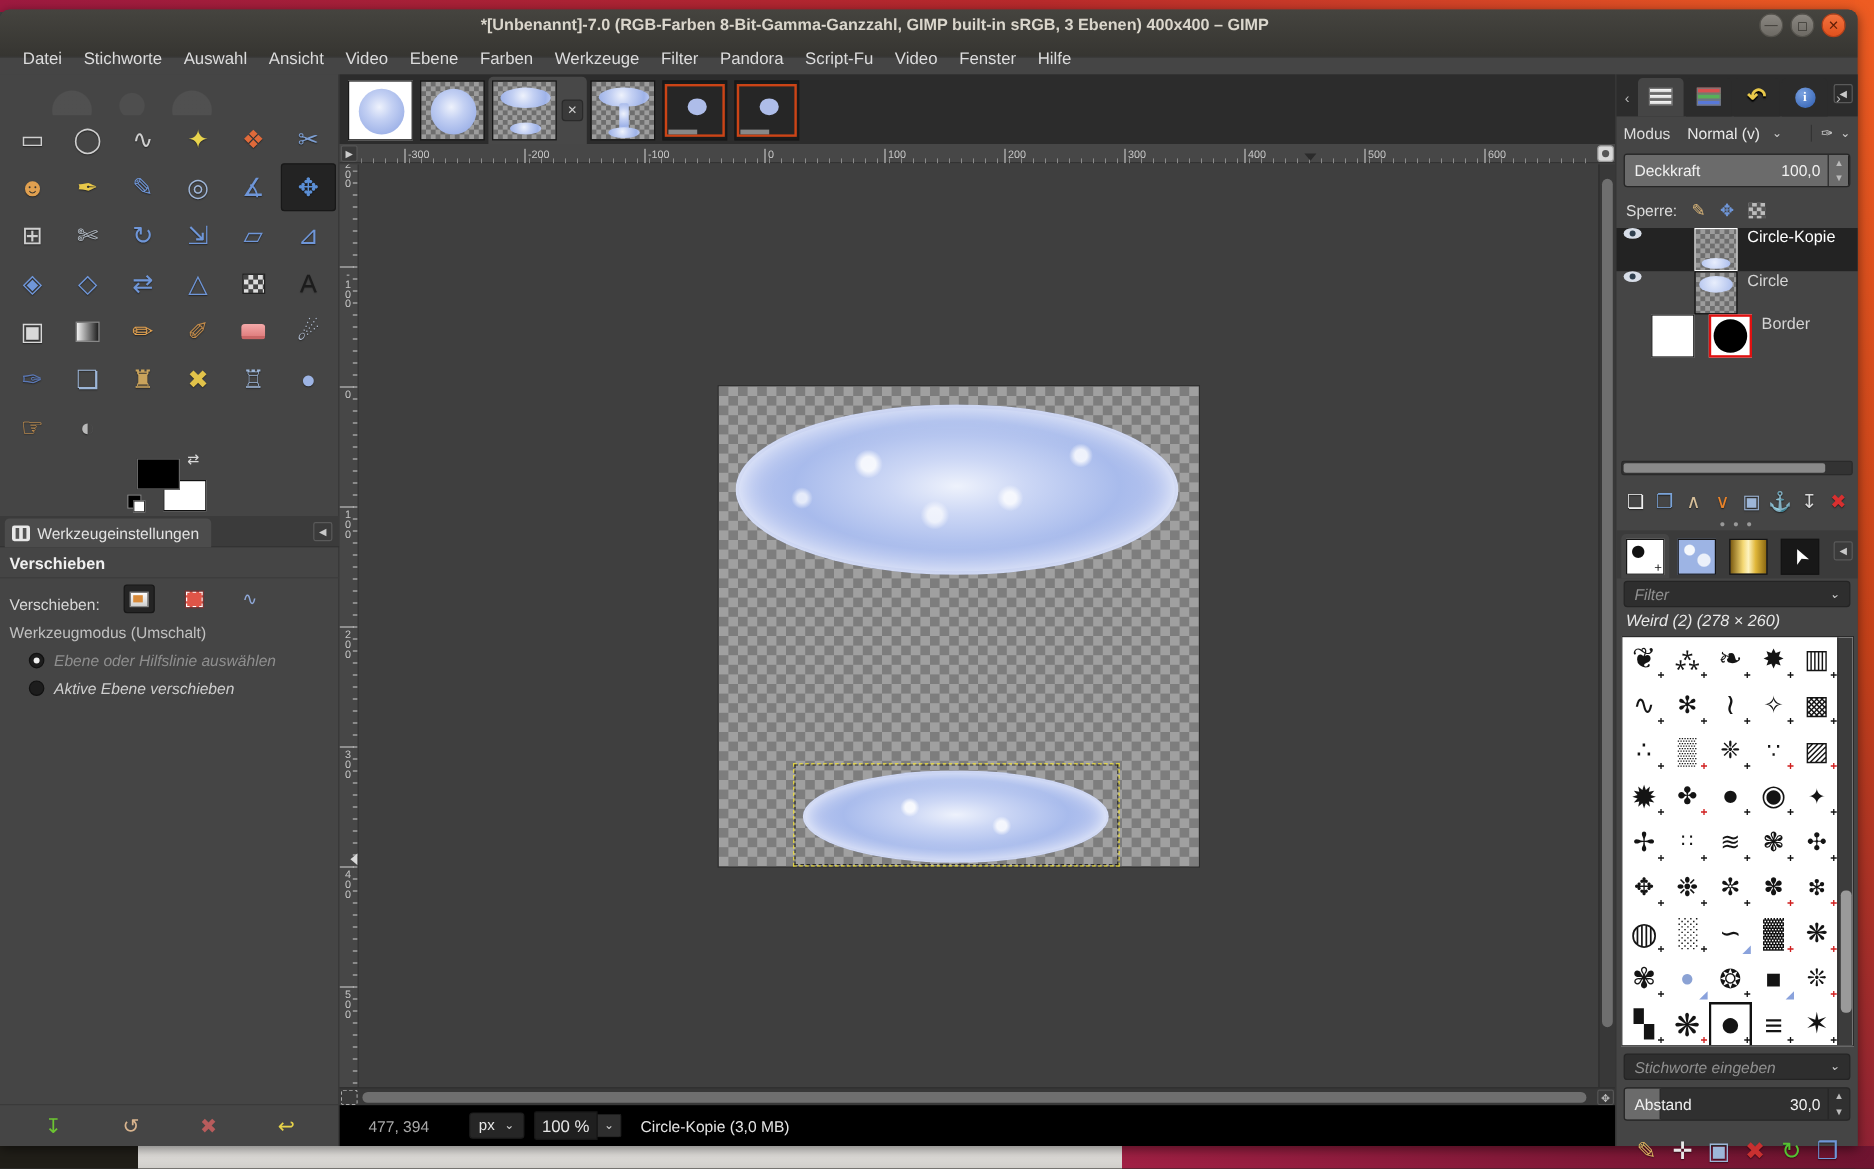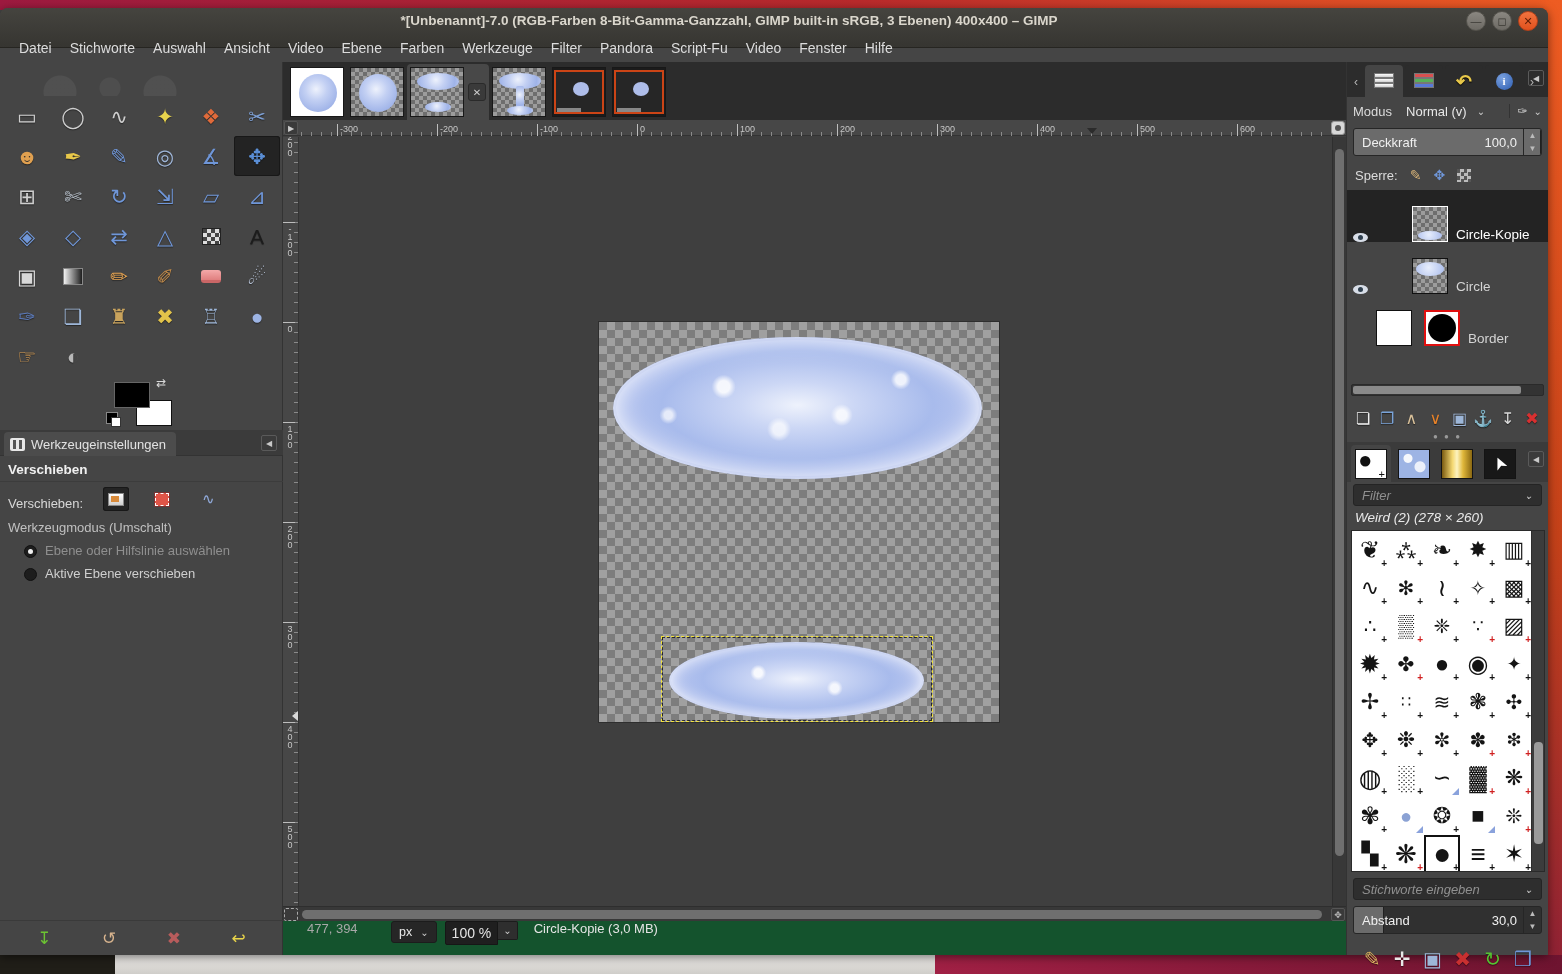--- a/index.html
+++ b/index.html
@@ -66,21 +66,21 @@
     color:#c8c8c8;font-size:8px;display:flex;align-items:center;justify-content:center;}
   .to-title{padding:6px 8px 4px 8px;color:#f0f0f0;font-size:13.5px;font-weight:bold;border-bottom:1px solid #3c3c3c;}
   .to-move-row{display:flex;align-items:flex-end;gap:20px;padding:5px 8px;color:#d8d8d8;font-size:13px;}
   .mt-btn{width:26px;height:24px;border-radius:3px;display:flex;align-items:center;justify-content:center;}
   .mt-btn.selected{background:#242424;box-shadow:inset 0 0 0 1px #181818;}
   .mt-layer{width:16px;height:13px;background:linear-gradient(#fdfdfd,#cfcfcf);border:1px solid #888;position:relative;}
   .mt-layer::after{content:"";position:absolute;left:2px;top:2px;width:8px;height:6px;background:#d88a3a;}
   .mt-selection{width:14px;height:13px;background:#e05548;border:1px dashed #fff;outline:1px solid #733;}
   .mt-path{color:#8fa8d8;font-size:15px;}
   .to-mode-label{padding:4px 8px;color:#c0c0c0;font-size:13px;}
-  .radio-row{display:flex;align-items:flex-end;gap:8px;padding:4px 8px 4px 24px;font-size:13px;}
+  .radio-row{display:flex;align-items:center;gap:8px;padding:4px 8px 4px 24px;font-size:13px;font-style:italic;}
   .radio{width:13px;height:13px;border-radius:50%;background:#1d1d1d;border:1px solid #111;position:relative;flex:none;}
   .radio.on::after{content:"";position:absolute;left:3px;top:3px;width:5px;height:5px;border-radius:50%;background:#f0f0f0;}
   .radio-label{color:#cfcfcf;}
   .radio-row.dim .radio-label{color:#8f8f8f;}
   .left-footer{position:absolute;left:0;top:858px;width:283px;height:35px;display:flex;align-items:center;
     justify-content:space-around;padding:0 12px;border-top:1px solid #3a3a3a;}
   .lf-btn{width:34px;height:26px;display:flex;align-items:center;justify-content:center;font-size:17px;border-radius:3px;}
 
   
   .center{position:absolute;left:283px;top:0;width:1063px;height:893px;background:#3f3f3f;}
@@ -144,21 +144,21 @@
 
   .vscroll{position:absolute;right:0;top:0;width:14px;height:100%;background:#383838;border-left:1px solid #2e2e2e;}
   .vthumb{position:absolute;left:2px;top:12px;width:9px;height:92%;border-radius:5px;background:#6f6f6f;}
   .hscroll-row{position:absolute;left:0;top:844px;width:100%;height:16px;background:#383838;border-top:1px solid #2e2e2e;}
   .qmask-btn{position:absolute;left:1px;top:1px;width:14px;height:13px;border:1px dashed #aaa;background:#3a3a3a;border-radius:2px;}
   .hscroll{position:absolute;left:17px;top:1px;right:16px;height:13px;background:#383838;}
   .hthumb{position:absolute;left:2px;top:2px;width:99%;height:9px;border-radius:5px;background:#6f6f6f;}
   .nav-btn{position:absolute;right:1px;top:1px;width:14px;height:13px;background:#3a3a3a;border:1px solid #555;border-radius:2px;
     color:#bbb;font-size:9px;display:flex;align-items:center;justify-content:center;}
 
-  .statusbar{position:absolute;left:0;top:859px;width:100%;height:34px;background:#14532d;display:flex;align-items:flex-start;
+  .statusbar{position:absolute;left:0;top:859px;width:100%;height:34px;background:#000000;display:flex;align-items:center;
     font-size:13px;color:#e4e4e4;}
   .pos{margin-left:24px;color:#a8a8a8;min-width:70px;}
   .unit-dd{margin-left:14px;background:#262626;border:1px solid #1c1c1c;border-radius:3px;padding:3px 7px;display:flex;gap:8px;
     align-items:center;color:#e8e8e8;font-size:12.5px;}
   .zoom-box{margin-left:8px;background:#1f1f1f;border:1px solid #161616;padding:3px 6px;font-size:14px;border-radius:2px 0 0 2px;}
   .zoom-chev{background:#2e2e2e;border:1px solid #1c1c1c;border-left:none;padding:3px 5px;font-size:10px;border-radius:0 2px 2px 0;color:#ccc;}
   .status-msg{margin-left:16px;}
   .chev{font-size:10px;color:#ccc;}
 
   
@@ -188,21 +188,21 @@
   .slider .s-value{position:absolute;right:24px;top:0;height:28px;line-height:27px;color:#f0f0f0;font-size:13px;}
   .spin{position:absolute;right:0px;top:0;width:18px;height:100%;border-left:1px solid #262626;display:flex;flex-direction:column;}
   .spin span{flex:1;display:flex;align-items:center;justify-content:center;font-size:8px;color:#bbb;}
   .op-slider{top:66px;}
   .lock-row{position:absolute;left:0;top:100px;width:100%;height:26px;display:flex;align-items:center;gap:12px;padding:0 8px;
     color:#dcdcdc;font-size:13px;}
   .lock-ic{font-size:14px;}
   .lock-checker{width:14px;height:13px;background:repeating-conic-gradient(#bbb 0% 25%,#555 0% 50%) 0 0/7px 7px;}
 
   .layers{position:absolute;left:0;top:128px;width:100%;}
-  .layer-row{height:52px;display:flex;align-items:flex-end;gap:8px;padding:0 6px;}
+  .layer-row{height:36px;display:flex;align-items:flex-start;gap:8px;padding:0 6px;}
   .layer-row.selected{background:#232323;}
   .eye{width:15px;height:9px;border-radius:50%;background:#d8dee8;position:relative;flex:none;}
   .eye::after{content:"";position:absolute;left:5px;top:2px;width:5px;height:5px;border-radius:50%;background:#30404f;}
   .eye-spacer{width:15px;flex:none;}
   .lthumb{width:36px;height:36px;flex:none;position:relative;border:1px solid #111;margin-left:36px;}
   .layer-row.selected .lthumb{border-color:#fff;}
   .lthumb.checker{background:repeating-conic-gradient(#9c9c9c 0% 25%,#6e6e6e 0% 50%) 0 0/8px 8px;}
   .lthumb.white{background:#fff;}
   .lth-e{position:absolute;border-radius:50%;background:radial-gradient(circle at 45% 40%,#e8eefc,#a8bbec);}
   .lmask{width:36px;height:36px;flex:none;background:#fff;border:2px solid #e01010;position:relative;margin-left:-36px;}

